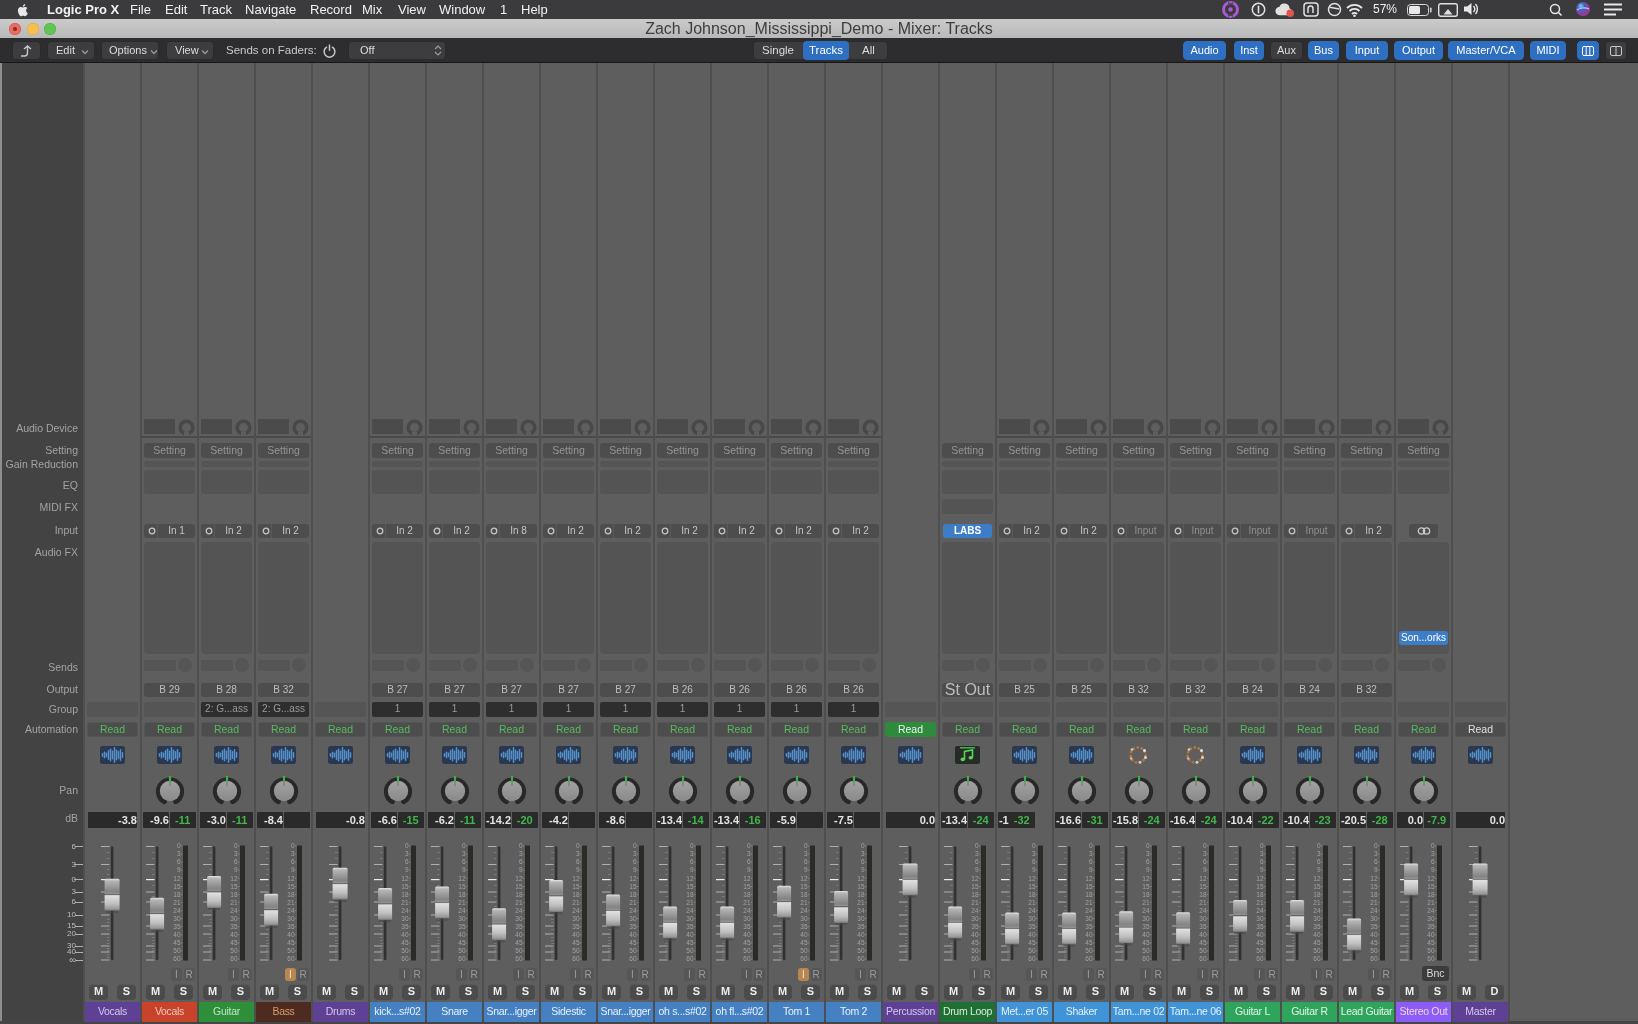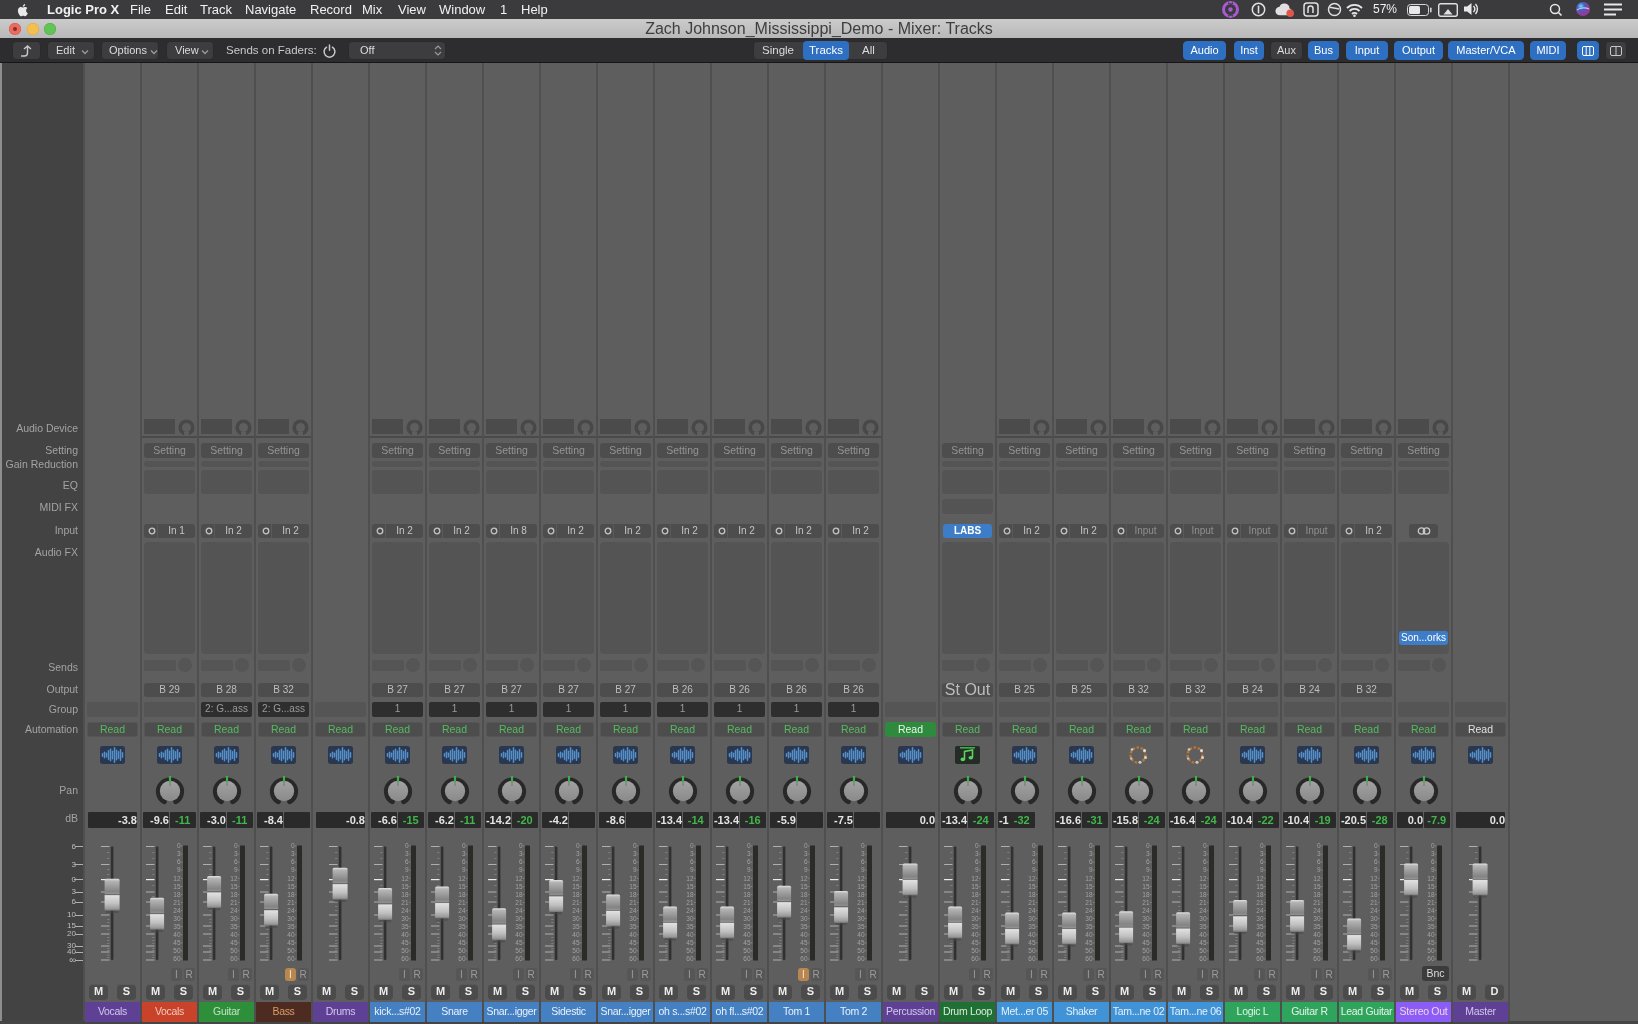--- a/index.html
+++ b/index.html
@@ -2510,21 +2510,21 @@
       <text x="38.6" y="118.2" font-size="6.5" fill="#a2a2a2" text-anchor="end" font-family="Liberation Sans">60</text>
       <rect x="39" y="115.6" width="1.4" height="0.8" fill="#8e8e8e"></rect>
       <rect x="41" y="2.5" width="5" height="115" rx="0.5" fill="#2b2b27"></rect>
       <rect x="8.1" y="56.9" width="14" height="32" rx="1.5" fill="url(#cap)"></rect>
       <rect x="9.1" y="88.9" width="12" height="2.2" rx="1" fill="#474747" opacity="0.55"></rect>
     </svg>
 <div class="ir" style="left:29px;">I</div>
 <div class="ir" style="left:41.5px;">R</div>
 <div class="ms" style="left:4px;">M</div>
 <div class="ms" style="left:32px;">S</div>
-<div class="name" style="background:#2fa45c;color:#e2f3e6;">Logic L</div>
+<div class="name" style="background:#2fa45c;color:#e2f3e6;">Guitar L</div>
 </div>
 <div class="strip" style="left:1282px;">
 <div class="abs" style="left:2px;top:356px;width:31px;height:15px;background:#4b4b4b;"></div>
 <svg class="abs" style="left:36px;top:356px" width="17" height="17" viewBox="0 0 17 17">
       <circle cx="8.5" cy="8.5" r="6.3" fill="none" stroke="#484848" stroke-width="3.6"></circle>
       <rect x="6" y="13" width="5" height="4" fill="#5e5e5e"></rect>
     </svg>
 <div class="hline" style="top:373px;"></div>
 <div class="btn" style="left:2px;top:380px;width:51px;height:14.5px;font-size:10.5px;line-height:14px;">Setting</div>
 <div class="box" style="left:2px;top:398px;width:51px;height:6px;"></div>
@@ -2558,21 +2558,21 @@
         <rect x="21.75" y="6.0" width="1.5" height="6" rx="0.75" fill="#5590cb"></rect>
       </svg>
     </div>
 <svg class="pan" width="30" height="31" viewBox="0 0 30 31" style="left:13px;top:712px">
       <path d="M 9.2 26.6 A 11.5 11.5 0 1 1 20.8 26.6" fill="none" stroke="#282828" stroke-width="5.2" stroke-linecap="round"></path>
       <circle cx="15" cy="16" r="10.2" fill="url(#kg)"></circle>
       <rect x="13.9" y="1" width="2.2" height="6" fill="#3fae4a"></rect>
       <rect x="14.35" y="7" width="1.3" height="4" fill="#777" opacity="0.8"></rect>
     </svg>
 <div class="dbL" style="left:1px;top:749px;width:26px;height:16px;line-height:16px;">-10.4</div>
-<div class="dbR" style="left:28px;top:749px;width:25.5px;height:16px;line-height:16px;">-19</div>
+<div class="dbR" style="left:28px;top:749px;width:25.5px;height:16px;line-height:16px;">-23</div>
 <svg class="abs" style="left:0;top:780px" width="55" height="120" viewBox="0 0 55 120">
       <rect x="4" y="3.0" width="8.5" height="1" fill="#aeaeae"></rect>
       <rect x="4" y="21.0" width="8.5" height="1" fill="#aeaeae"></rect>
       <rect x="4" y="36.0" width="8.5" height="1.2" fill="#ececec"></rect>
       <rect x="4" y="48.5" width="8.5" height="1" fill="#aeaeae"></rect>
       <rect x="4" y="58.5" width="8.5" height="1" fill="#aeaeae"></rect>
       <rect x="4" y="71.5" width="8.5" height="1" fill="#aeaeae"></rect>
       <rect x="4" y="82.5" width="8.5" height="1" fill="#aeaeae"></rect>
       <rect x="4" y="90.5" width="8.5" height="1" fill="#aeaeae"></rect>
       <rect x="4" y="102.5" width="8.5" height="1" fill="#aeaeae"></rect>

